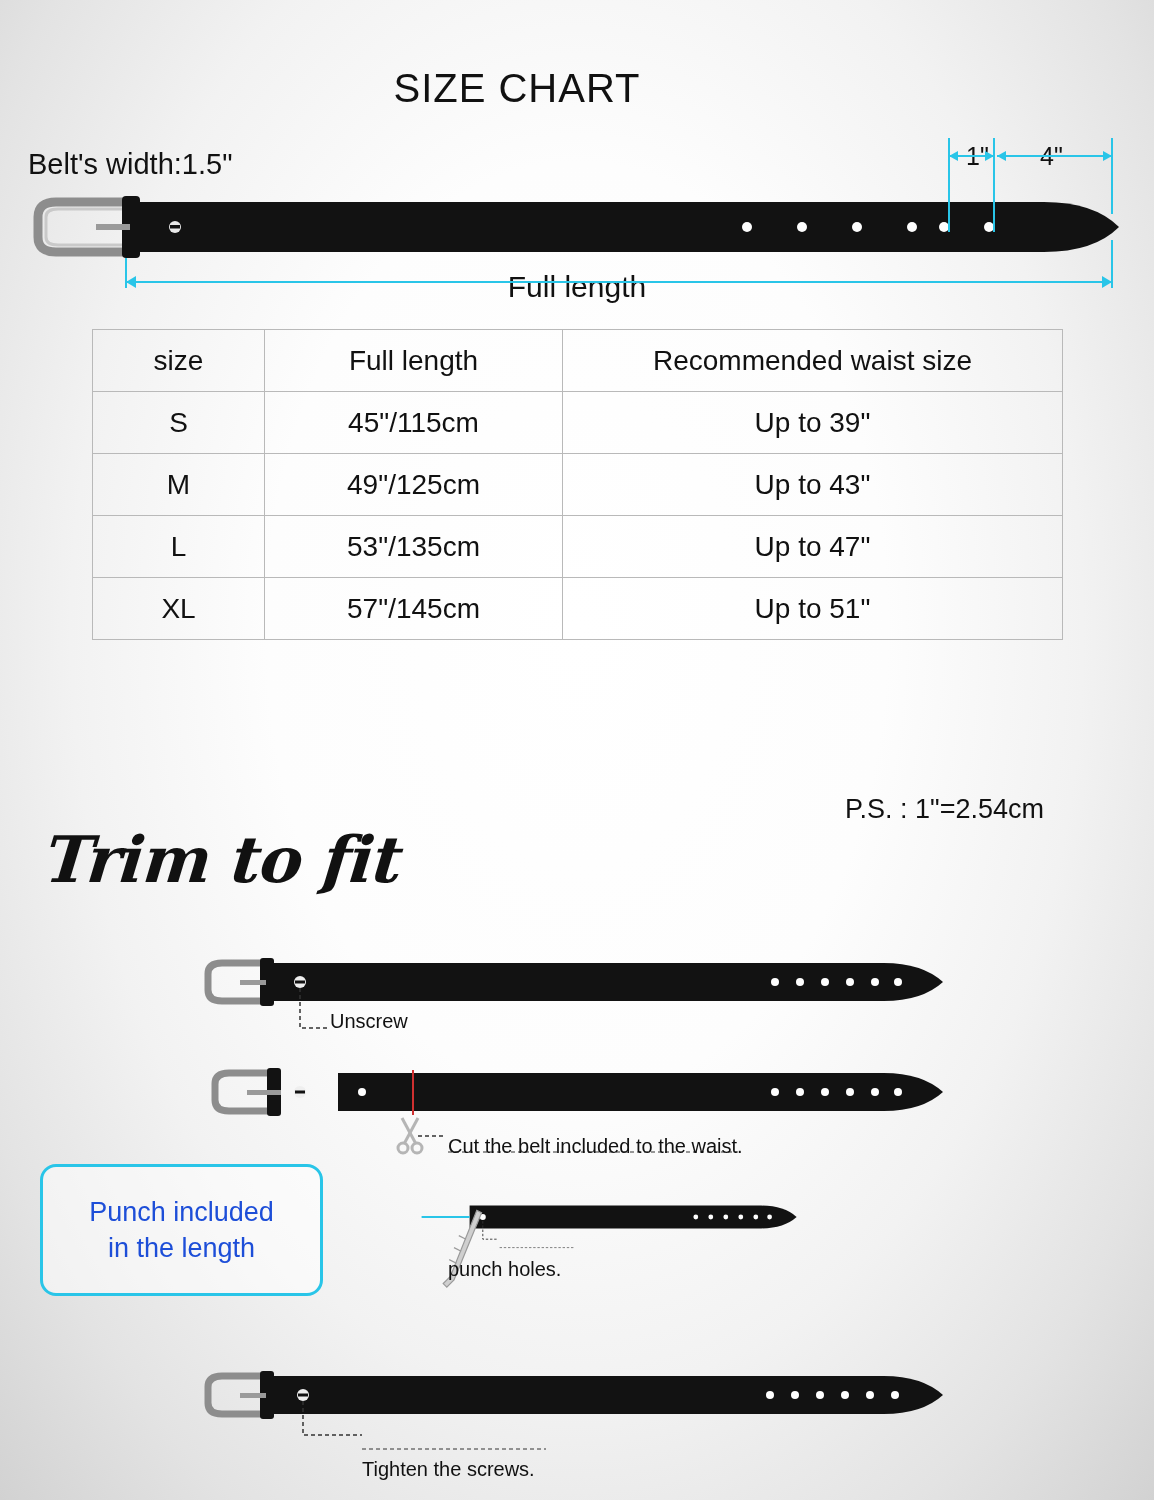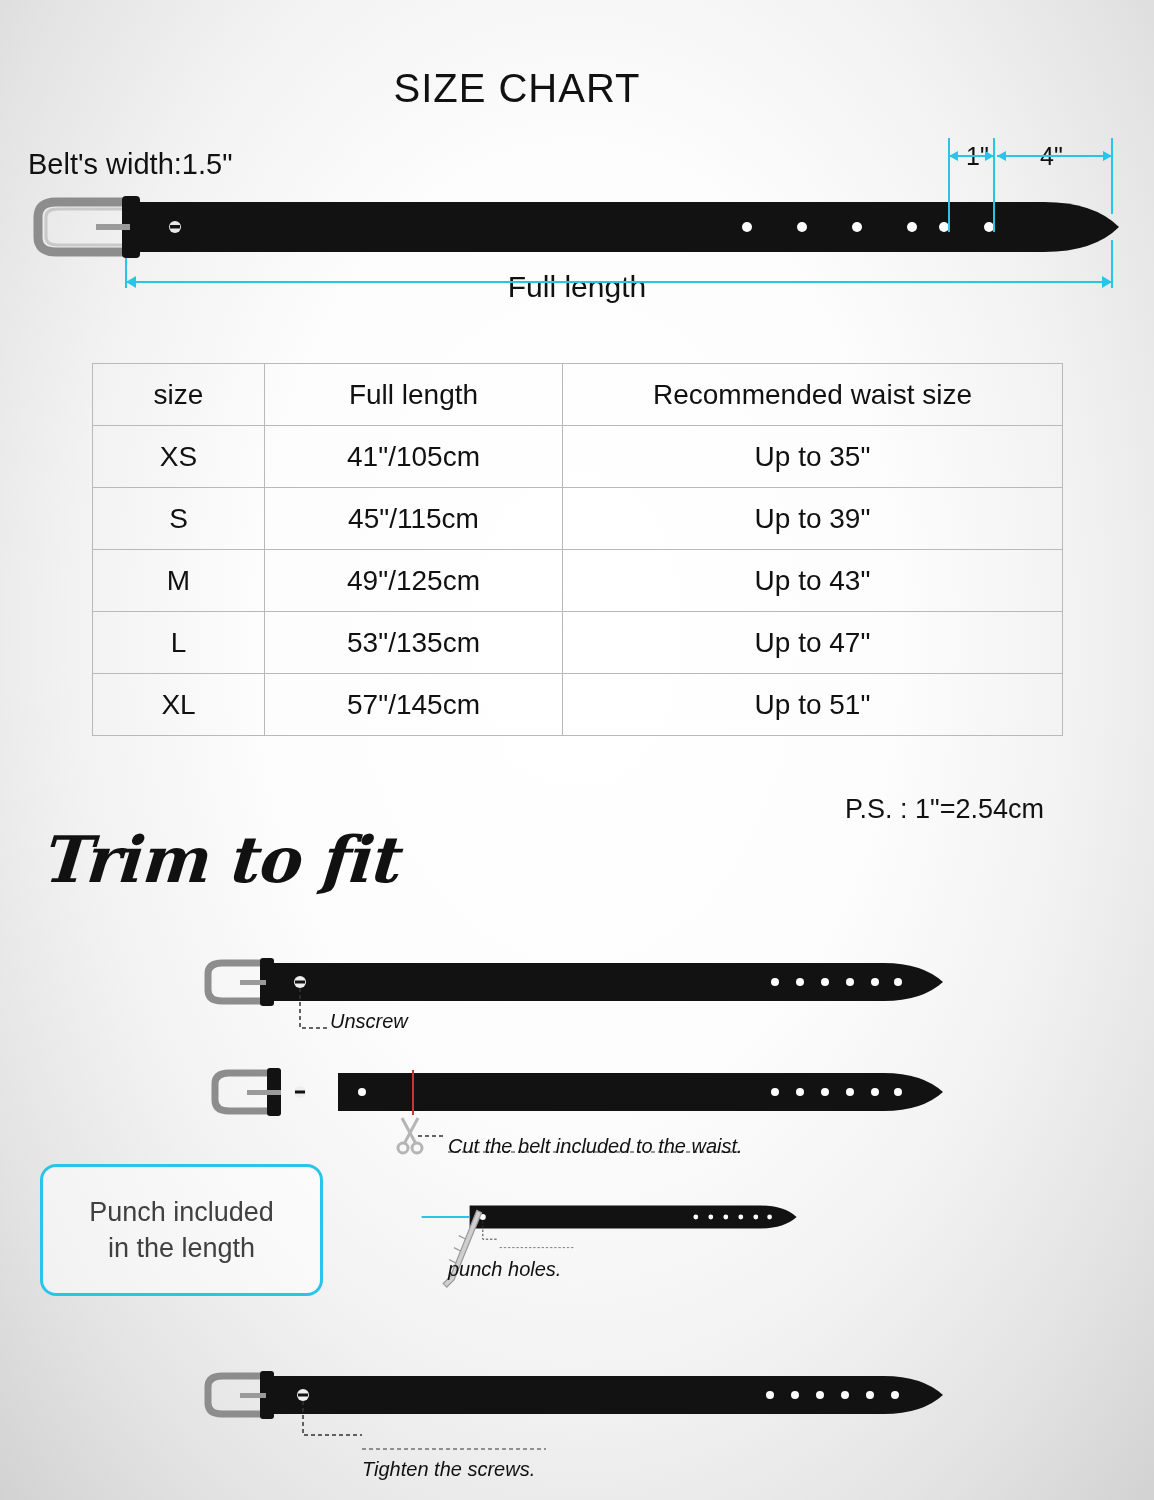--- a/index.html
+++ b/index.html
@@ -65,21 +65,21 @@
     width: 1154px;
     text-align: center;
     font-size: 30px;
     color: #111;
   }
 
   
   #size-table {
     position: absolute;
     left: 92px;
-    top: 363px;
+    top: 329px;
     width: 970px;
     border-collapse: collapse;
     table-layout: fixed;
   }
   #size-table th, #size-table td {
     border: 1px solid #b9b9b9;
     text-align: center;
     font-weight: normal;
     font-size: 28px;
     height: 61px;
@@ -124,21 +124,20 @@
   #step-1 { top: 940px; }
   #step-2 { top: 1060px; }
   #step-3 { top: 1190px; }
   #step-4 { top: 1355px; }
 
   .caption {
     position: absolute;
     font-size: 20px;
     color: #111;
     white-space: nowrap;
-    font-style: italic;
   }
   #caption-unscrew { left: 330px; top: 1010px; }
   #caption-cut { left: 448px; top: 1135px; }
   #caption-punch { left: 448px; top: 1258px; text-align: center; }
   #caption-tighten { left: 362px; top: 1422px; margin-top: 36px; }
 
   
   #punch-callout {
     position: absolute;
     left: 40px;
@@ -149,21 +148,21 @@
     border-radius: 16px;
     background: rgba(255,255,255,0.55);
     display: flex;
     flex-direction: column;
     align-items: center;
     justify-content: center;
     line-height: 1.35;
   }
   #punch-callout span {
     font-size: 27px;
-    color: #404040;
+    color: #1d4ed8;
   }
 
   svg { display: block; overflow: visible; }
 </style>
 </head>
 <body>
 
 <div class="page">
 
   <div id="page-title">SIZE CHART</div>
@@ -223,25 +222,20 @@
         <col class="c3">
       </colgroup>
     <thead>
       <tr>
         <th>size</th>
         <th>Full length</th>
         <th>Recommended waist size</th>
       </tr>
     </thead>
     <tbody>
-      <tr>
-        <td>XS</td>
-        <td>41"/105cm</td>
-        <td>Up to 35"</td>
-      </tr>
       <tr>
         <td>S</td>
         <td>45"/115cm</td>
         <td>Up to 39"</td>
       </tr>
       <tr>
         <td>M</td>
         <td>49"/125cm</td>
         <td>Up to 43"</td>
       </tr>

